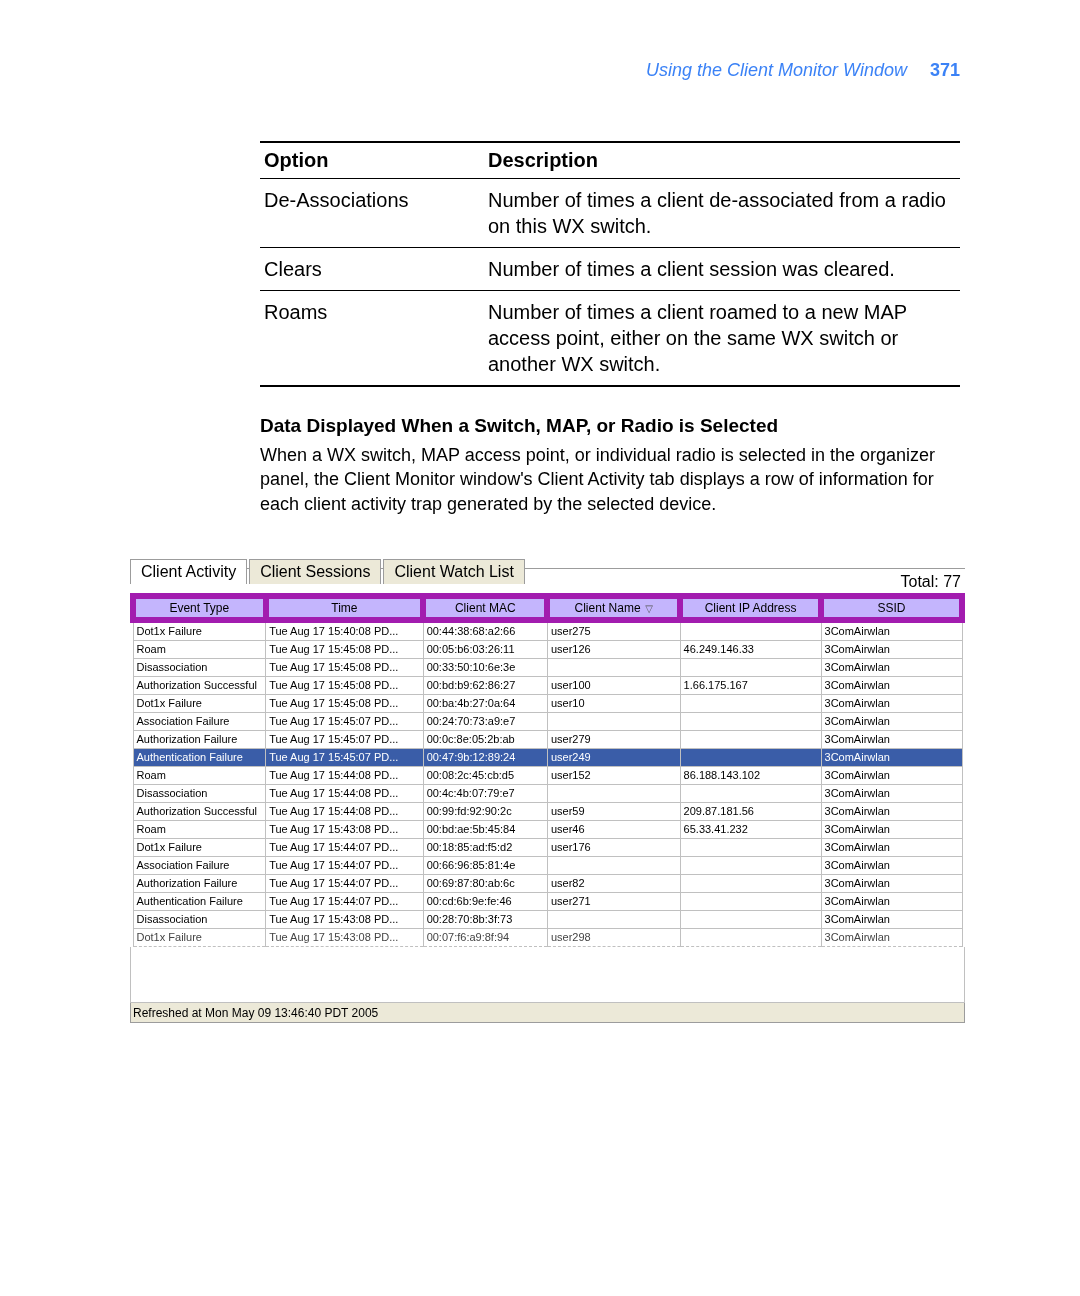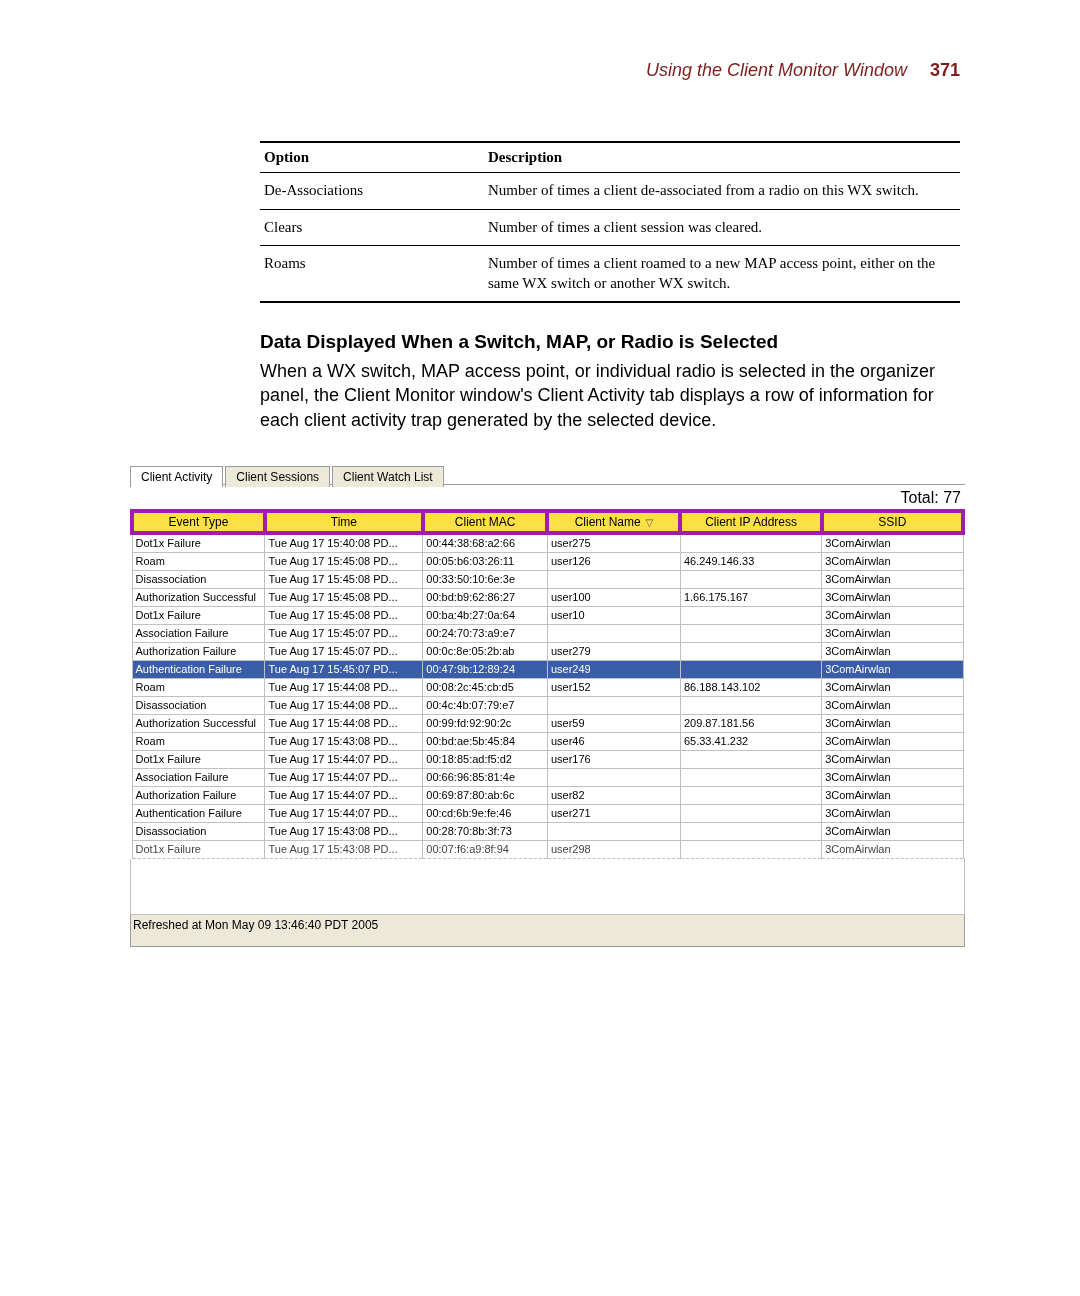--- a/index.html
+++ b/index.html
@@ -14,41 +14,41 @@
     width: 1080px;
     padding: 60px 120px 100px 140px;
     box-sizing: border-box;
   }
   .running-head {
     text-align: right;
     font-style: italic;
     font-size: 18px;
     margin-bottom: 60px;
     font-family: "Verdana", "Helvetica", Arial, sans-serif;
-    color: #7f1d1d;
+    color: #3b82f6;
   }
   .running-head .pnum {
     font-style: normal;
     font-weight: bold;
     margin-left: 18px;
   }
   .content-block {
     margin-left: 120px;
   }
   .table-caption {
     font-size: 17px;
     margin-bottom: 8px;
     font-family: "Verdana","Helvetica",Arial,sans-serif;
   }
   .table-caption b { font-weight: bold; }
   table.doc-table {
     border-collapse: collapse;
     width: 100%;
-    font-size: 15px;
-    font-family: Liberation Serif, serif;
+    font-size: 20px;
+    font-family: Liberation Sans, sans-serif;
     margin-top: 40px;
   }
   table.doc-table th {
     text-align: left;
     border-top: 2px solid #000;
     border-bottom: 1.5px solid #000;
     padding: 6px 4px;
     font-weight: bold;
   }
   table.doc-table td {
@@ -87,44 +87,44 @@
     display: flex;
     align-items: flex-end;
     height: 22px;
   }
   .tab {
     padding: 3px 10px 3px 10px;
     border: 1px solid #9c9c9c;
     border-bottom: none;
     background: #ece9d8;
     margin-right: 2px;
-    font-size: 12px;
+    font-size: 16px;
     position: relative;
-    top: 3px;
+    top: 16px;
   }
   .tab.active {
     background: #fff;
   }
   .total-row {
     text-align: right;
     font-size: 16px;
     padding: 4px 4px 2px 0;
     border-top: 1px solid #9c9c9c;
     background: #fff;
   }
   table.grid {
     border-collapse: collapse;
     width: 100%;
     table-layout: fixed;
     font-size: 11px;
     background: #fff;
   }
   table.grid th {
-    background: #fde047;
-    border: 4px solid #a21caf;
+    background: #c4b5fd;
+    border: 6px solid #a21caf;
     padding: 2px 4px;
     font-weight: normal;
     text-align: center;
     white-space: nowrap;
     font-size: 12px;
   }
   table.grid th .sort-mark {
     font-size: 10px;
     color: #555;
     margin-left: 2px;
@@ -148,21 +148,21 @@
   }
   .blank-area {
     height: 55px;
     border-left: 1px solid #c0c0c0;
     border-right: 1px solid #c0c0c0;
     border-bottom: 1px solid #c0c0c0;
     background: #fff;
   }
   .refresh-line {
     font-size: 12px;
-    padding: 3px 2px 14px 2px;
+    padding: 3px 2px 2px 2px;
     background: #ece9d8;
     border: 1px solid #9c9c9c;
     border-top: none;
   }
 </style>
 </head>
 <body>
 
 <div class="page">
   <div class="running-head">

